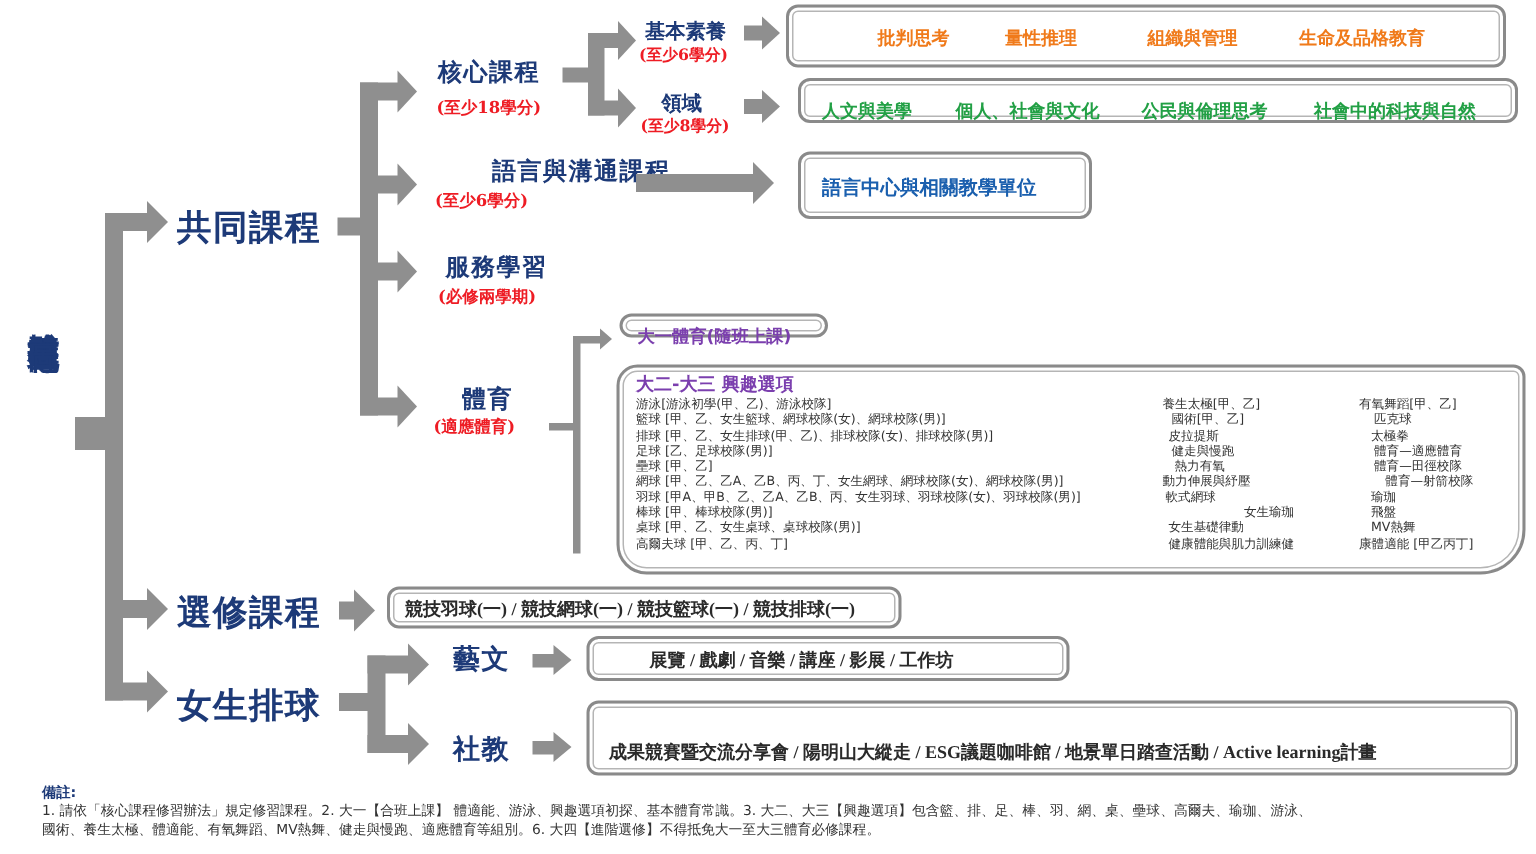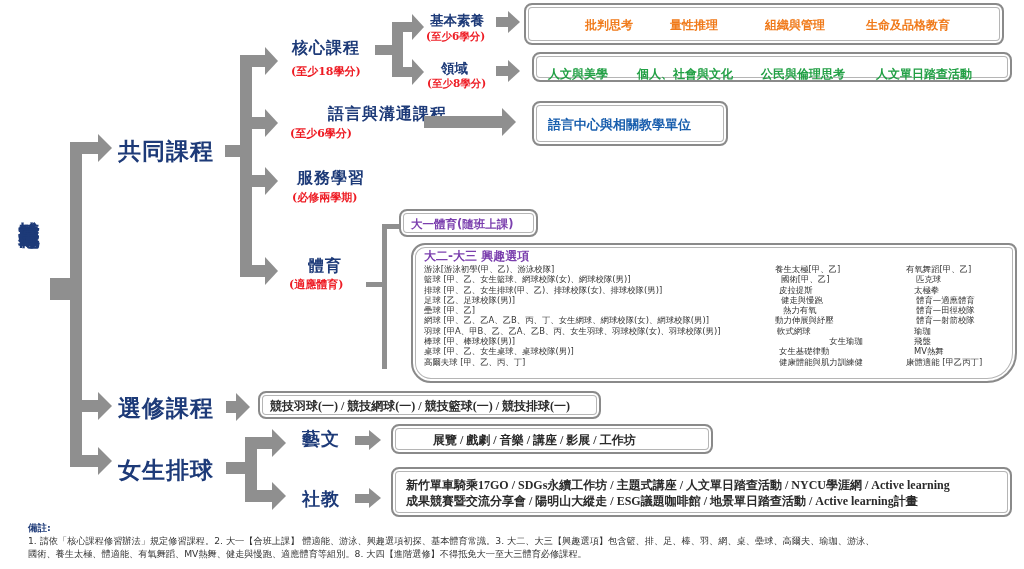--- a/index.html
+++ b/index.html
@@ -70,42 +70,42 @@
   <div class="abs orange" style="left:59px; top:12px; font-size:12px;">批判思考</div>
   <div class="abs orange" style="left:144px; top:12px; font-size:12px;">量性推理</div>
   <div class="abs orange" style="left:239px; top:12px; font-size:12px;">組織與管理</div>
   <div class="abs orange" style="left:340px; top:12px; font-size:12px;">生命及品格教育</div>
 </div>
 
 <div class="box" style="left:532px; top:52px; width:480px; height:30px;">
   <div class="abs green" style="left:14px; top:12px; font-size:12px;">人文與美學</div>
   <div class="abs green" style="left:103px; top:12px; font-size:12px;">個人、社會與文化</div>
   <div class="abs green" style="left:227px; top:12px; font-size:12px;">公民與倫理思考</div>
-  <div class="abs green" style="left:342px; top:12px; font-size:12px;">人文單日踏查活動</div>
+  <div class="abs green" style="left:342px; top:12px; font-size:12px;">社會中的科技與自然</div>
 </div>
 
 <div class="abs navy" style="left:290px; top:104px; font-size:16px; letter-spacing:1px;padding-left:38px;">語言與溝通課程</div>
 <div class="abs red" style="left:290px; top:126px; font-size:11px;">(至少6學分)</div>
 <div class="bar" style="left:424px; top:116px; width:80px; height:12px;"></div>
 <div class="arrowhead" style="left:502px; top:108px; border-width:14px 0 14px 14px;"></div>
 <div class="box" style="left:532px; top:101px; width:196px; height:45px;">
   <div class="abs blue" style="left:14px; top:13px; font-size:13px;">語言中心與相關教學單位</div>
 </div>
 
 <div class="abs navy" style="left:297px; top:168px; font-size:16px; letter-spacing:1px;">服務學習</div>
 <div class="abs red" style="left:292px; top:190px; font-size:11px;">(必修兩學期)</div>
 
 <div class="abs navy" style="left:308px; top:256px; font-size:16px; letter-spacing:1px;">體育</div>
 <div class="abs red" style="left:289px; top:277px; font-size:11px;">(適應體育)</div>
 <div class="bar" style="left:366px; top:282px; width:18px; height:5px;"></div>
 <div class="bar" style="left:382px; top:224px; width:5px; height:145px;"></div>
 <div class="bar" style="left:382px; top:224px; width:20px; height:5px;"></div>
 <div class="arrowhead" style="left:400px; top:219px; border-width:7px 0 7px 8px;"></div>
 
-<div class="box" style="left:399px; top:209px; width:139px; height:28px;">
+<div class="box" style="left:413px; top:209px; width:139px; height:16px;">
   <div class="abs purple" style="left:10px; top:6px; font-size:11.5px;">大一體育(隨班上課)</div>
 </div>
 
 <div class="box" style="left:411px; top:243px; width:606px; height:140px; border-radius:14px 8px 30px 20px;">
   <div class="abs purple" style="left:11px; top:3px; font-size:12px;">大二-大三 興趣選項</div>
   <div class="abs small" style="left:11px; top:19px;">
     <div>游泳[游泳初學(甲、乙)、游泳校隊]</div>
     <div>籃球 [甲、乙、女生籃球、網球校隊(女)、網球校隊(男)]</div>
     <div>排球 [甲、乙、女生排球(甲、乙)、排球校隊(女)、排球校隊(男)]</div>
     <div>足球 [乙、足球校隊(男)]</div>
@@ -127,21 +127,21 @@
     <div style="padding-left:4px;text-align:right;">女生瑜珈</div>
     <div style="padding-left:4px;">女生基礎律動</div>
     <div style="padding-left:4px;">健康體能與肌力訓練健</div>
   </div>
   <div class="abs small" style="left:493px; top:19px;">
     <div>有氧舞蹈[甲、乙]</div>
     <div style="padding-left:10px;">匹克球</div>
     <div style="padding-left:8px;">太極拳</div>
     <div style="padding-left:10px;">體育—適應體育</div>
     <div style="padding-left:10px;">體育—田徑校隊</div>
-    <div style="padding-left:10px;">體育—射箭校隊</div>
+    <div style="padding-left:10px;text-align:right;">體育—射箭校隊</div>
     <div style="padding-left:8px;">瑜珈</div>
     <div style="padding-left:8px;">飛盤</div>
     <div style="padding-left:8px;">MV熱舞</div>
     <div>康體適能 [甲乙丙丁]</div>
   </div>
 </div>
 
 <div class="abs navy" style="left:118px; top:393px; font-size:23px; letter-spacing:1px;">選修課程</div>
 <div class="bar" style="left:226px; top:401px; width:12px; height:12px;"></div>
 <div class="arrowhead" style="left:236px; top:393px; border-width:14px 0 14px 14px;"></div>
@@ -161,19 +161,18 @@
 <div class="bar" style="left:355px; top:436px; width:16px; height:9px;"></div>
 <div class="arrowhead" style="left:369px; top:430px; border-width:10px 0 10px 12px;"></div>
 <div class="box" style="left:391px; top:424px; width:322px; height:30px;">
   <div class="abs serifbold" style="left:40px; top:6px; font-size:12px; white-space:nowrap;">展覽 / 戲劇 / 音樂 / 講座 / 影展 / 工作坊</div>
 </div>
 
 <div class="abs navy" style="left:302px; top:487px; font-size:18px; letter-spacing:1px;">社教</div>
 <div class="bar" style="left:355px; top:494px; width:16px; height:9px;"></div>
 <div class="arrowhead" style="left:369px; top:488px; border-width:10px 0 10px 12px;"></div>
 <div class="box" style="left:391px; top:467px; width:621px; height:50px;">
-  <div class="abs serifbold" style="left:13px; top:8px; font-size:12px; white-space:nowrap;">新竹單車騎乘17GO / SDGs永續工作坊 / 主題式講座 / 人文單日踏查活動 / NYCU學涯網 / Active learning</div>
   <div class="abs serifbold" style="left:13px; top:24px; font-size:12px; white-space:nowrap;">成果競賽暨交流分享會 / 陽明山大縱走 / ESG議題咖啡館 / 地景單日踏查活動 / Active learning計畫</div>
 </div>
 
 <div class="abs" style="left:28px; top:522px; font-size:9.5px; font-weight:bold; color:#1d3a78;">備註:</div>
 <div class="abs note" style="left:28px; top:535px; white-space:nowrap;">1. 請依「核心課程修習辦法」規定修習課程。2. 大一【合班上課】 體適能、游泳、興趣選項初探、基本體育常識。3. 大二、大三【興趣選項】包含籃、排、足、棒、羽、網、桌、壘球、高爾夫、瑜珈、游泳、</div>
-<div class="abs note" style="left:28px; top:548px; white-space:nowrap;">國術、養生太極、體適能、有氧舞蹈、MV熱舞、健走與慢跑、適應體育等組別。8. 大四【進階選修】不得抵免大一至大三體育必修課程。</div>
+<div class="abs note" style="left:28px; top:548px; white-space:nowrap;">國術、養生太極、體適能、有氧舞蹈、MV熱舞、健走與慢跑、適應體育等組別。6. 大四【進階選修】不得抵免大一至大三體育必修課程。</div>
 
 </body></html>

